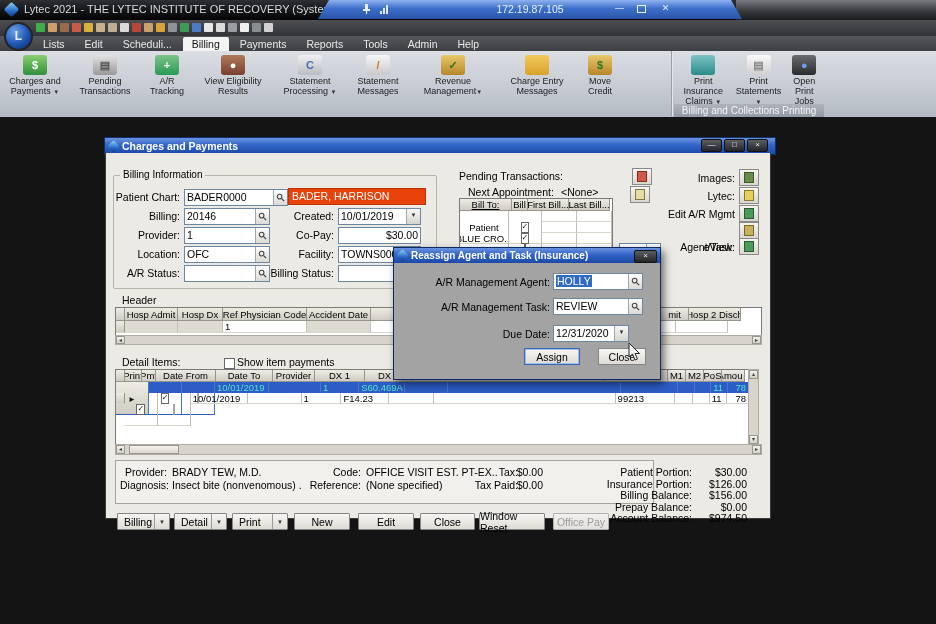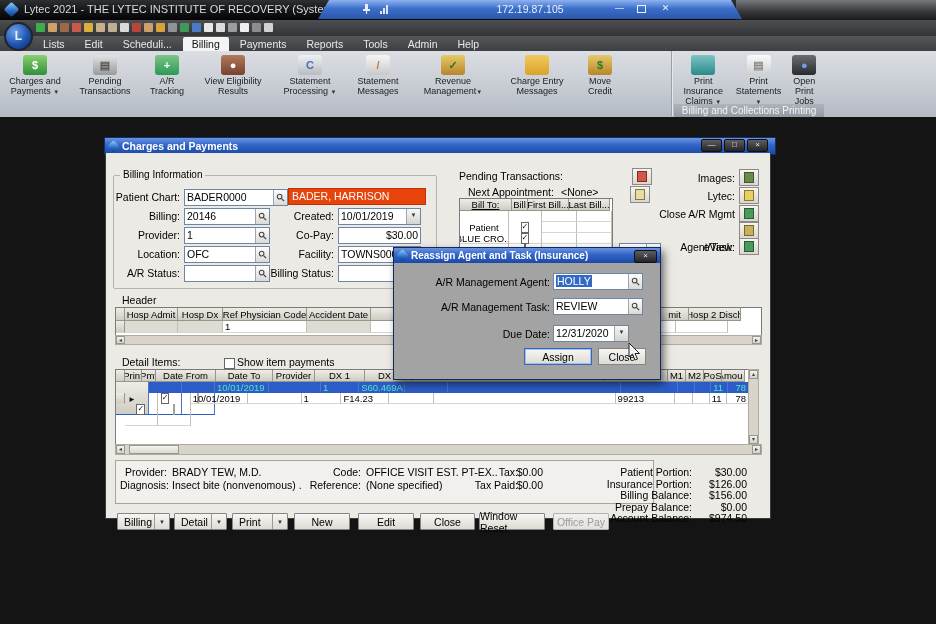--- a/index.html
+++ b/index.html
@@ -432,21 +432,21 @@
       </div>
 
       <span class="flabel" style="left:509px;top:19px;width:120px">Images:</span>
       <div class="iconbtn" style="left:633px;top:16px">
           <span class="glyph-sq" style="background:#6a8a4a;border:1px solid #3a5a2a"></span>
         </div>
       <span class="flabel" style="left:509px;top:37px;width:120px">Lytec:</span>
       <div class="iconbtn" style="left:633px;top:34px">
           <span class="glyph-sq" style="background:#e8d060;border:1px solid #8a7a2a"></span>
         </div>
-      <span class="flabel" style="left:509px;top:55px;width:120px">Close A/R Mgmt</span>
+      <span class="flabel" style="left:509px;top:55px;width:120px">Edit A/R Mgmt</span>
       <div class="iconbtn" style="left:633px;top:52px">
           <span class="glyph-sq" style="background:#4a9a5a;border:1px solid #2a5a3a"></span>
         </div>
       <span class="flabel" style="left:509px;top:88px;width:120px">eView:</span>
       <div class="iconbtn" style="left:633px;top:69px">
           <span class="glyph-sq" style="background:#c8b060;border:1px solid #7a6a2a"></span>
         </div>
       <span class="flabel" style="left:509px;top:88px;width:120px">Agent/Task:</span>
       <div class="iconbtn" style="left:633px;top:85px">
           <span class="glyph-sq" style="background:#4a9a5a;border:1px solid #2a5a3a"></span>
@@ -641,21 +641,21 @@
           </svg>
         </span>
     </div>
 
     <span class="dlabel" style="top:80px">Due Date:</span>
     <div class="tfield" style="left:159px;top:77px;width:74px">
       <span class="val">12/31/2020</span>
       <span class="ddseg">▼</span>
     </div>
 
-    <div class="dbtn default" style="left:130px;width:68px">Assign</div>
+    <div class="dbtn default" style="left:130px;width:56px">Assign</div>
     <div class="dbtn" style="left:204px;width:48px">Close</div>
   </div>
 
   <svg class="abs cursor" width="13" height="19" viewBox="0 0 13 19">
     <path d="M1,1 L1,15 L4.5,12 L7,18 L9.5,17 L7,11.5 L11.5,11.5 Z" fill="#f4f4f4" stroke="#222" stroke-width="1"></path>
   </svg>
 
 </div>
 
 </body></html>

